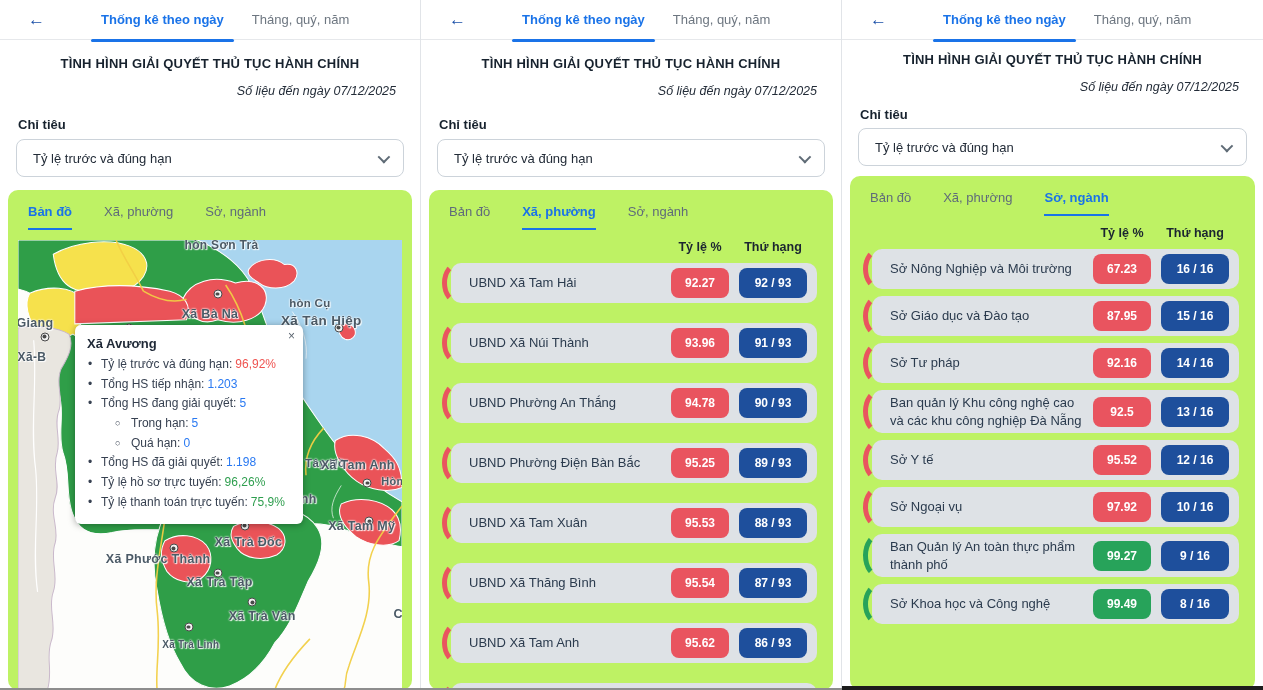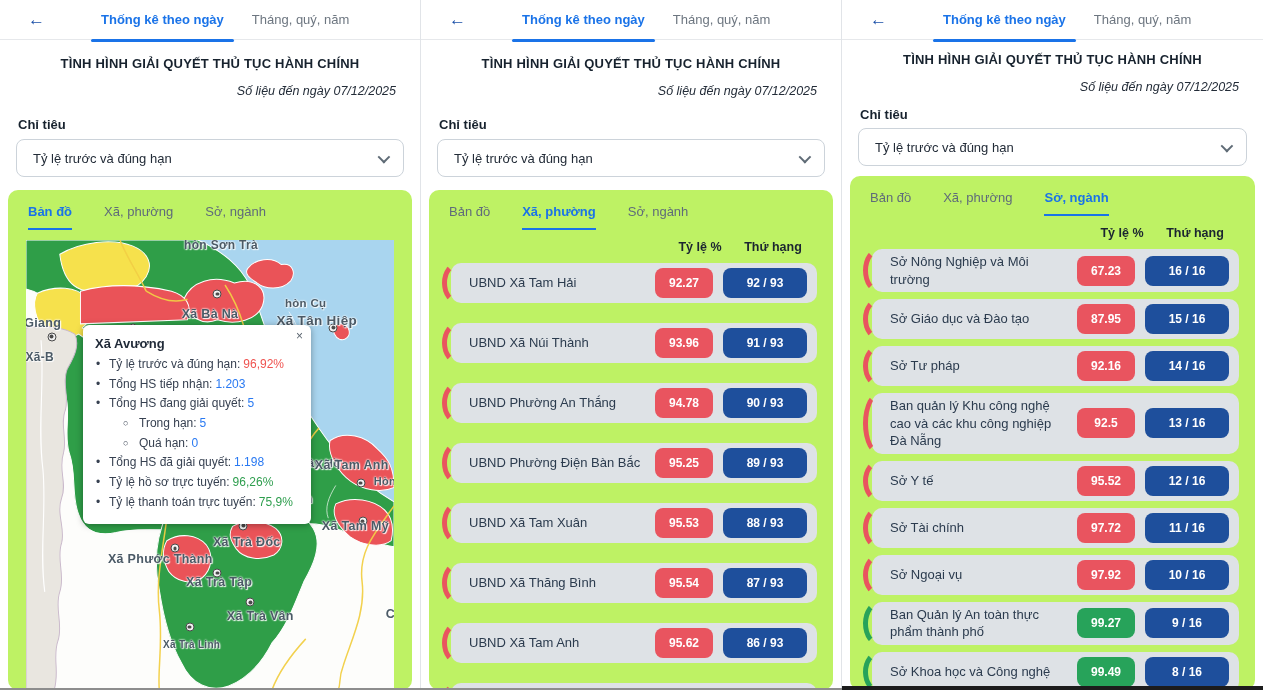--- a/index.html
+++ b/index.html
@@ -36,21 +36,21 @@
   .panel.tight .content { margin-top:10px; }
 
   
   .content { flex:1; margin:13px 8px 0; background:#bef264; border-radius:10px;
     padding:8px 10px 0; overflow:hidden; display:flex; flex-direction:column; }
   .subtabs { display:flex; gap:32px; padding:6px 10px 0; flex:0 0 auto; }
   .subtab { font-size:13px; color:#5f6b7a; padding-bottom:9px; cursor:pointer; }
   .subtab.active { color:#1a73e8; font-weight:600; border-bottom:2.5px solid #1a73e8; }
 
   
-  .map-wrap { position:relative; margin:10px 8px 0; height:508px; background:#fdfdfb; overflow:hidden; }
+  .map-wrap { position:relative; margin:10px 0 0; height:508px; background:#fdfdfb; overflow:hidden; }
   .map-wrap svg { position:absolute; inset:0; width:100%; height:100%; }
   .map-label { position:absolute; transform:translate(-50%,-50%); white-space:nowrap;
     color:#4b5a66; font-weight:600; letter-spacing:.3px;
     text-shadow:0 0 2px #fff,0 0 2px #fff,1px 1px 1px rgba(255,255,255,.9); z-index:2; }
   .marker { position:absolute; width:9px; height:9px; transform:translate(-50%,-50%);
     border:1.6px solid #4a4a4a; border-radius:50%; background:#f2f2f2; z-index:1; }
   .marker::after { content:""; position:absolute; inset:1.6px; border-radius:50%; background:#4a4a4a; }
 
   
   .tooltip { position:absolute; left:57px; top:85px; width:228px; z-index:5; background:#fff;
@@ -73,21 +73,21 @@
   .card { position:relative; min-height:40px; display:flex; align-items:center;
     background:#dee2e6; border-radius:10px; margin:0 2px 20px 12px; padding:4px 10px 4px 18px; cursor:pointer; }
   .panel.tight .card { margin-bottom:7px; }
   .card::before { content:""; position:absolute; left:-9px; top:-2px; bottom:-2px; width:24px;
     border:5.5px solid transparent; border-left-color:var(--ac); border-radius:50%; }
   .card.red { --ac:#e9545f; } .card.green { --ac:#27a35a; }
   .card .name { flex:1; font-size:13px; color:#2b3b4e; line-height:1.35; padding-right:8px; }
   .badge { flex:0 0 auto; height:30px; border-radius:8px; color:#fff; font-size:12px; font-weight:700;
     display:flex; align-items:center; justify-content:center; }
   .badge.rate { width:58px; background:var(--ac); }
-  .badge.rank { width:84px; background:#1e4f9c; margin-left:10px; }
+  .badge.rank { width:68px; background:#1e4f9c; margin-left:10px; }
 
   .bottom-line { position:absolute; left:0; right:0; bottom:0; height:2px; background:#8d8d8d; z-index:8; }
   .bottom-dark { position:absolute; left:842px; right:0; bottom:0; height:4px; background:#1c1c1c; z-index:9; }
 </style>
 </head>
 <body>
 
 <div class="app">
 
   <section class="panel b">
@@ -358,25 +358,20 @@
             <span class="badge rate">92.5</span>
             <span class="badge rank">13 / 16</span>
           </div>
 
           <div class="card red">
             <span class="name">Sở Y tế</span>
             <span class="badge rate">95.52</span>
             <span class="badge rank">12 / 16</span>
           </div>
 
-          <div class="card red">
-            <span class="name">Sở Tài chính</span>
-            <span class="badge rate">97.72</span>
-            <span class="badge rank">11 / 16</span>
-          </div>
 
           <div class="card red">
             <span class="name">Sở Ngoại vụ</span>
             <span class="badge rate">97.92</span>
             <span class="badge rank">10 / 16</span>
           </div>
 
           <div class="card green">
             <span class="name">Ban Quản lý An toàn thực phẩm thành phố</span>
             <span class="badge rate">99.27</span>

